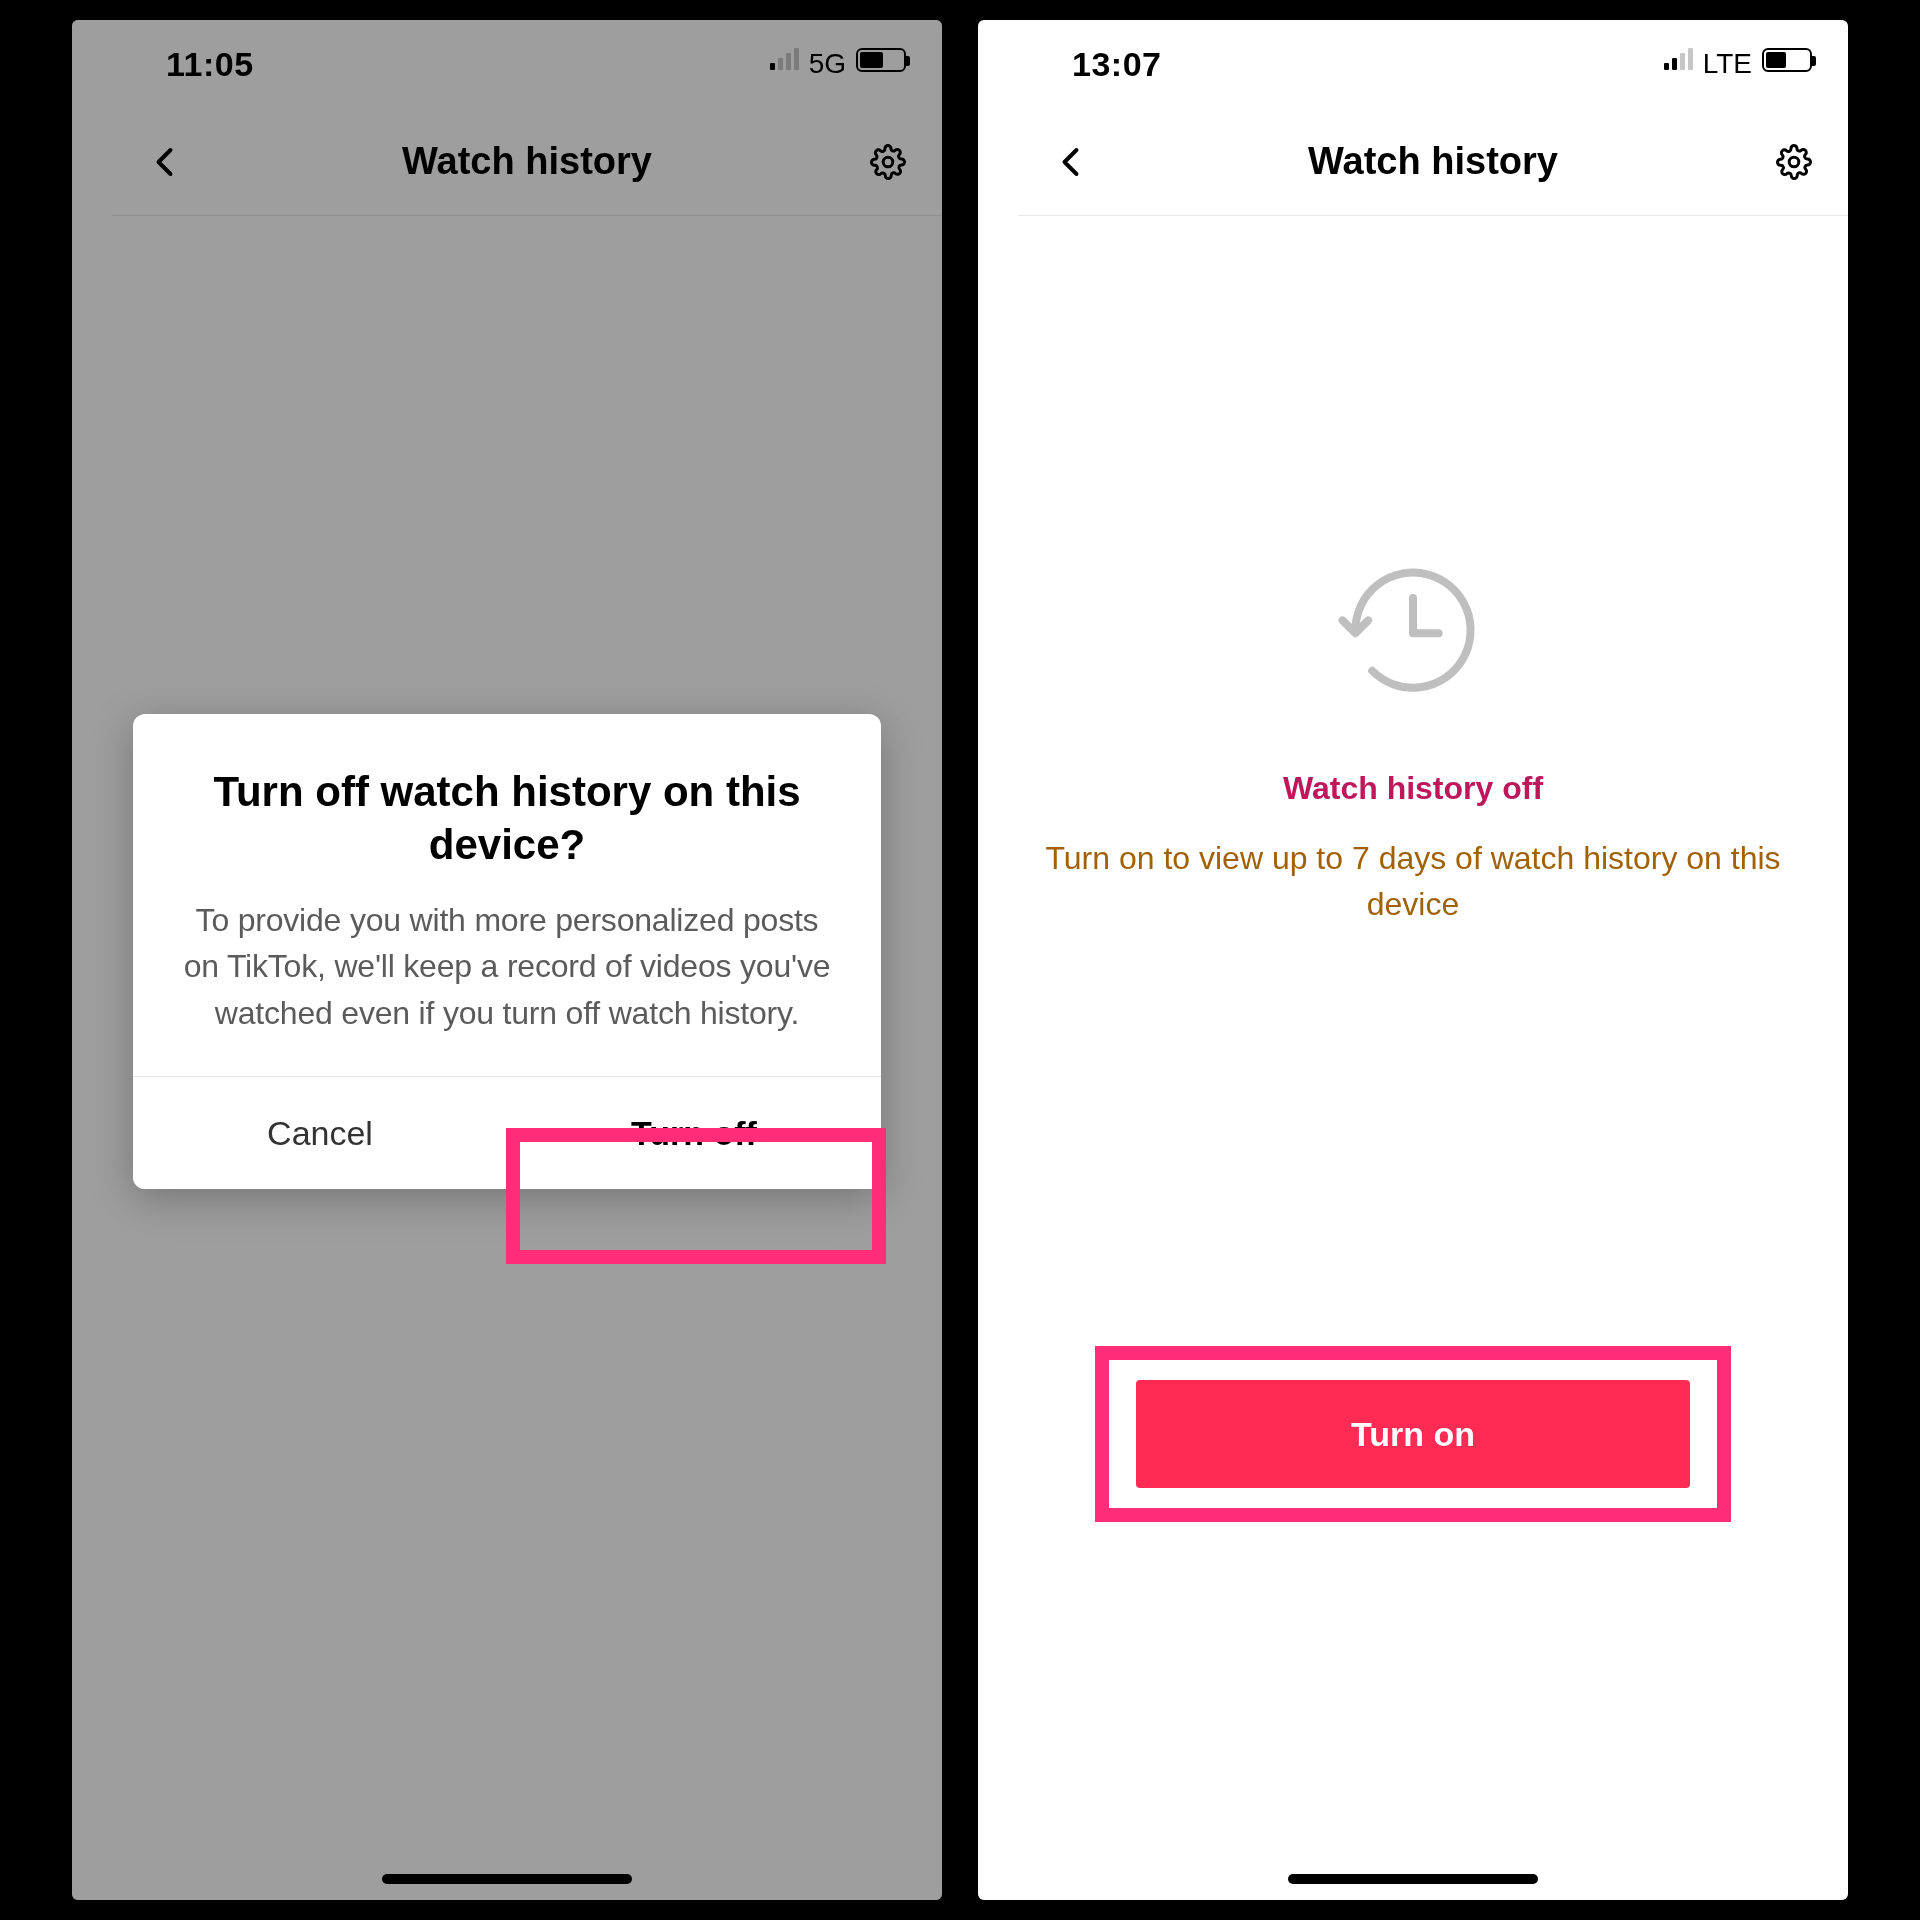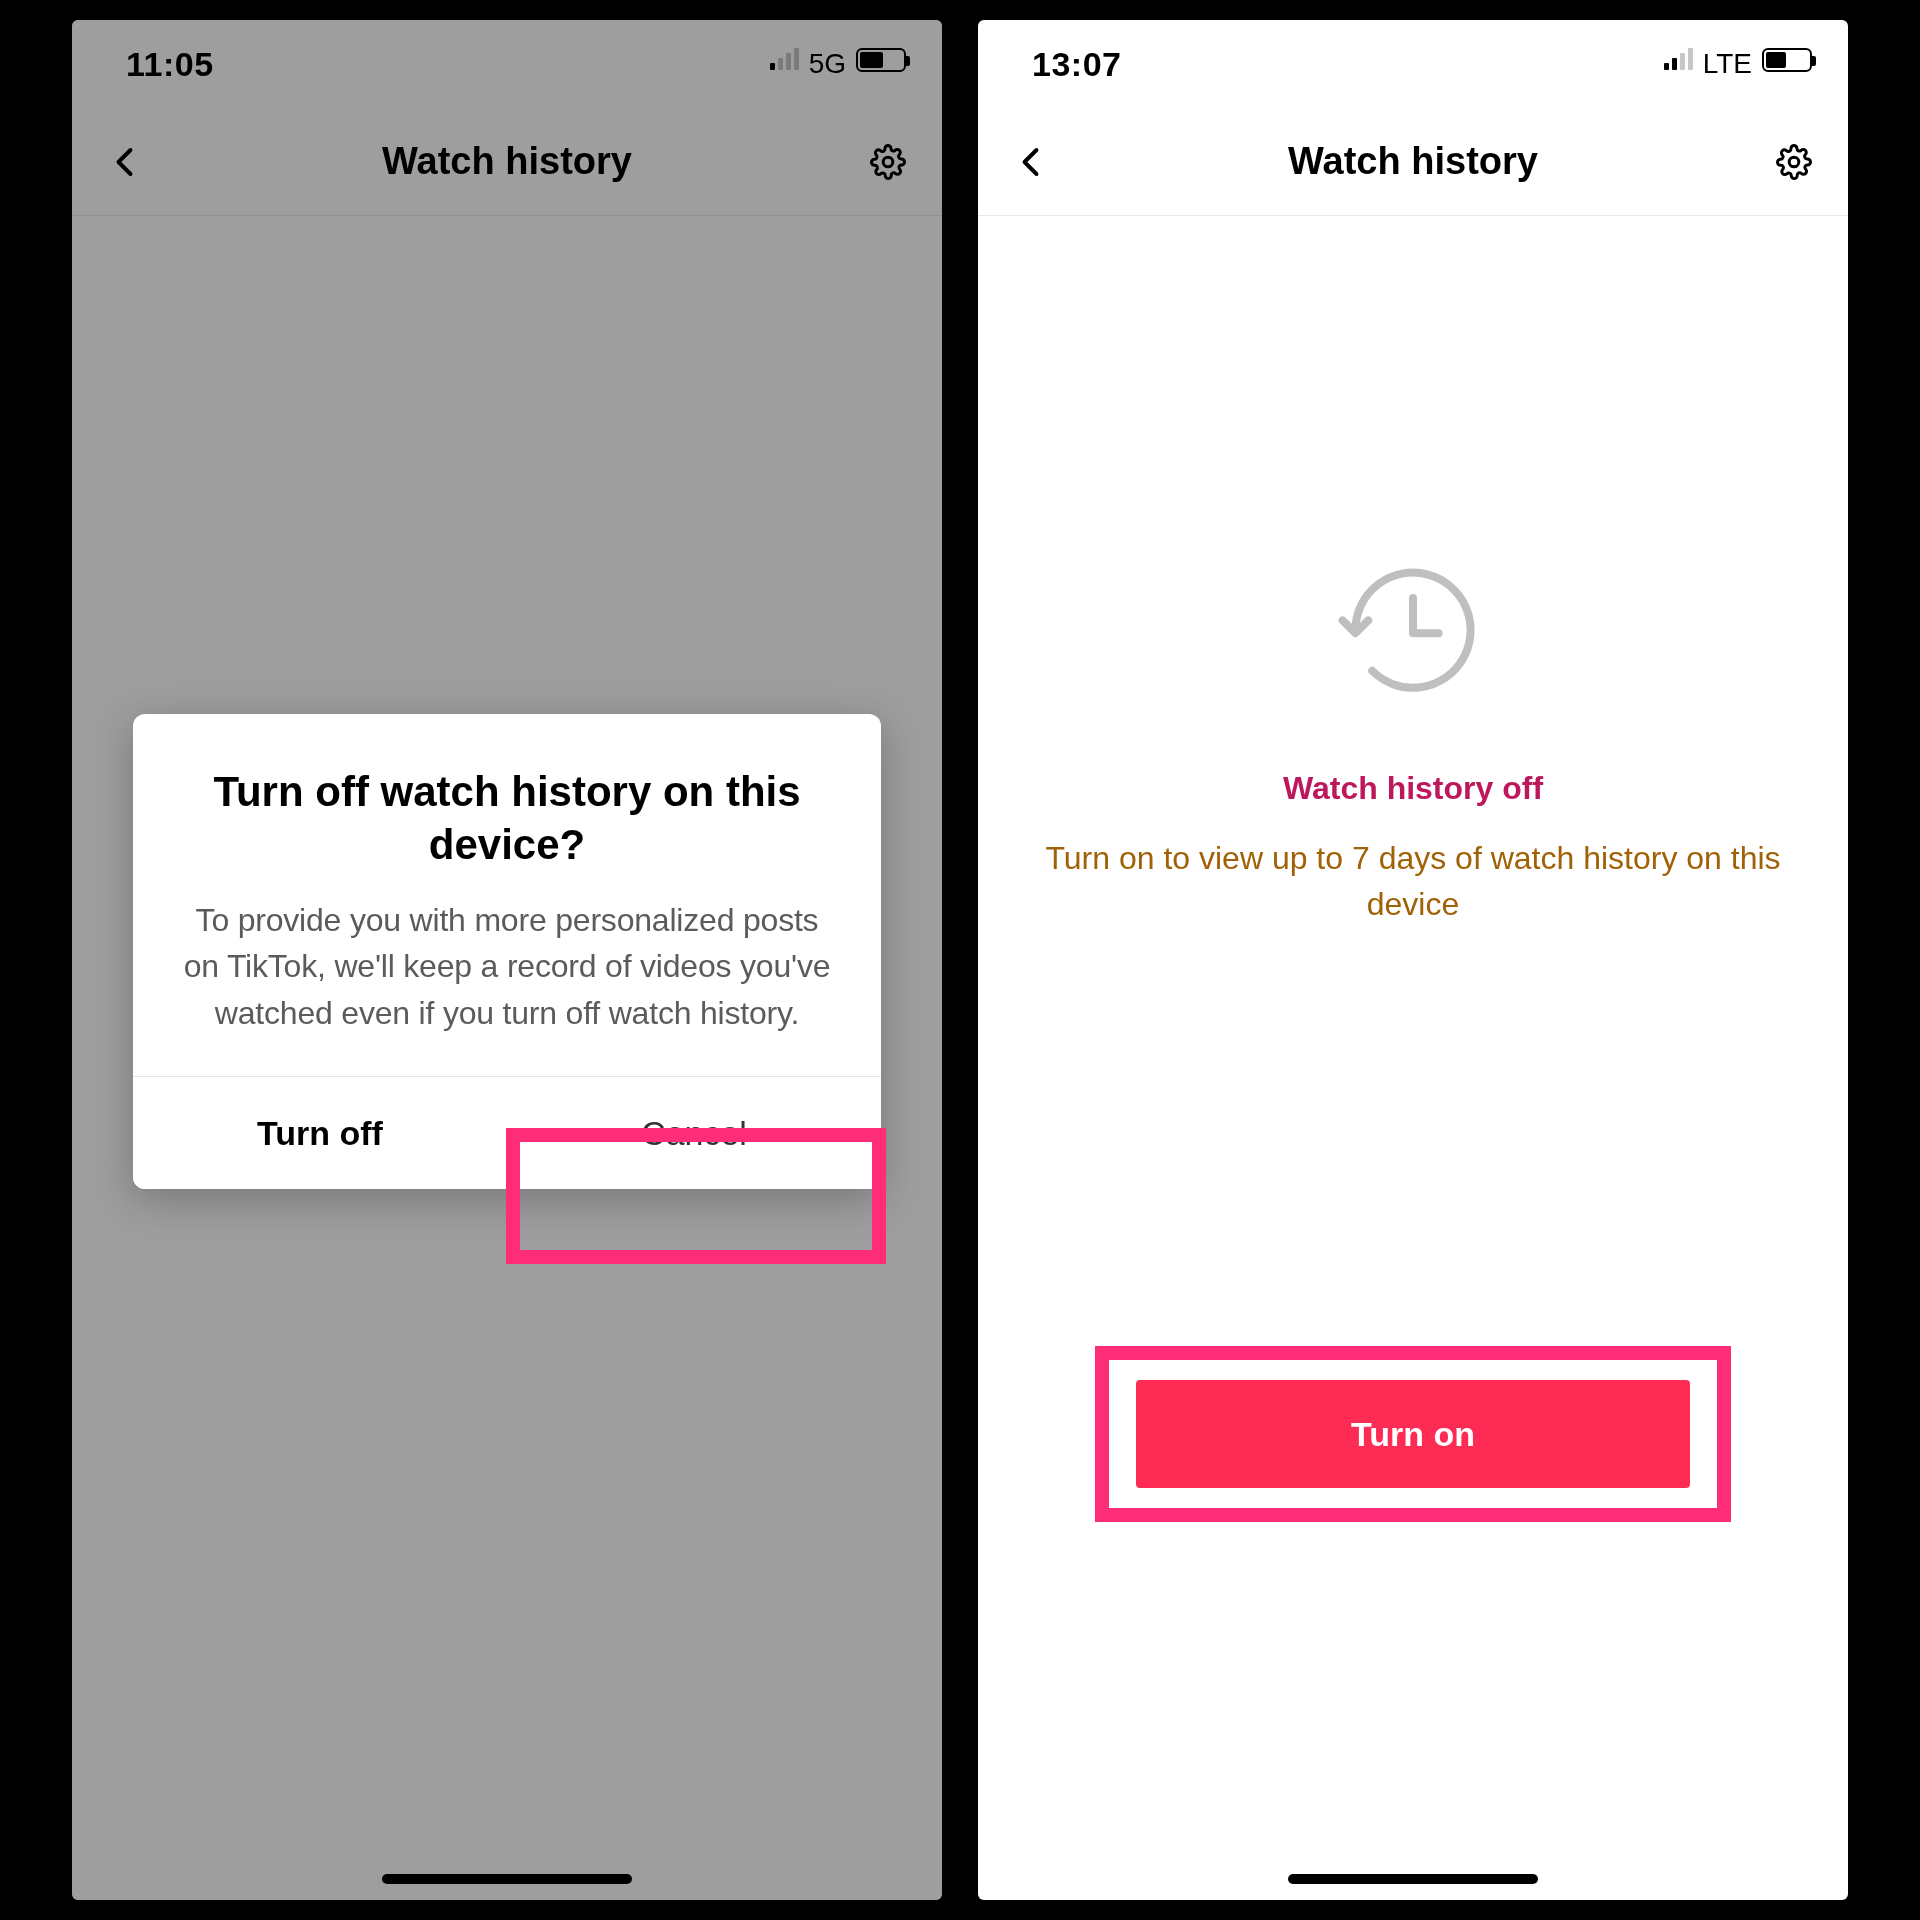--- a/index.html
+++ b/index.html
@@ -18,20 +18,21 @@
       justify-content: center;
       gap: 36px;
     }
     .phone {
       position: relative;
       width: 870px;
       height: 1880px;
       background: #fff;
       border-radius: 6px;
       overflow: hidden;
+      padding-left: 40px;
     }
     
     .status-bar {
       height: 88px;
       display: flex;
       align-items: center;
       justify-content: space-between;
       padding: 0 36px 0 54px;
     }
     .status-time {
@@ -265,22 +266,22 @@
     </div>
 
     <div class="dim-overlay"></div>
 
     <div class="dialog">
       <div class="dialog-body">
         <div class="dialog-title">Turn off watch history on this device?</div>
         <div class="dialog-text">To provide you with more personalized posts on TikTok, we'll keep a record of videos you've watched even if you turn off watch history.</div>
       </div>
       <div class="dialog-actions">
+        <div class="dlg-btn">Cancel</div>
         <div class="dlg-btn primary">Turn off</div>
-        <div class="dlg-btn">Cancel</div>
       </div>
     </div>
 
     <div class="highlight-frame" style="left:434px; top:1108px; width:380px; height:136px;"></div>
 
     <div class="home-indicator"></div>
   </div>
 
   <div class="phone">
     <div class="status-bar">

